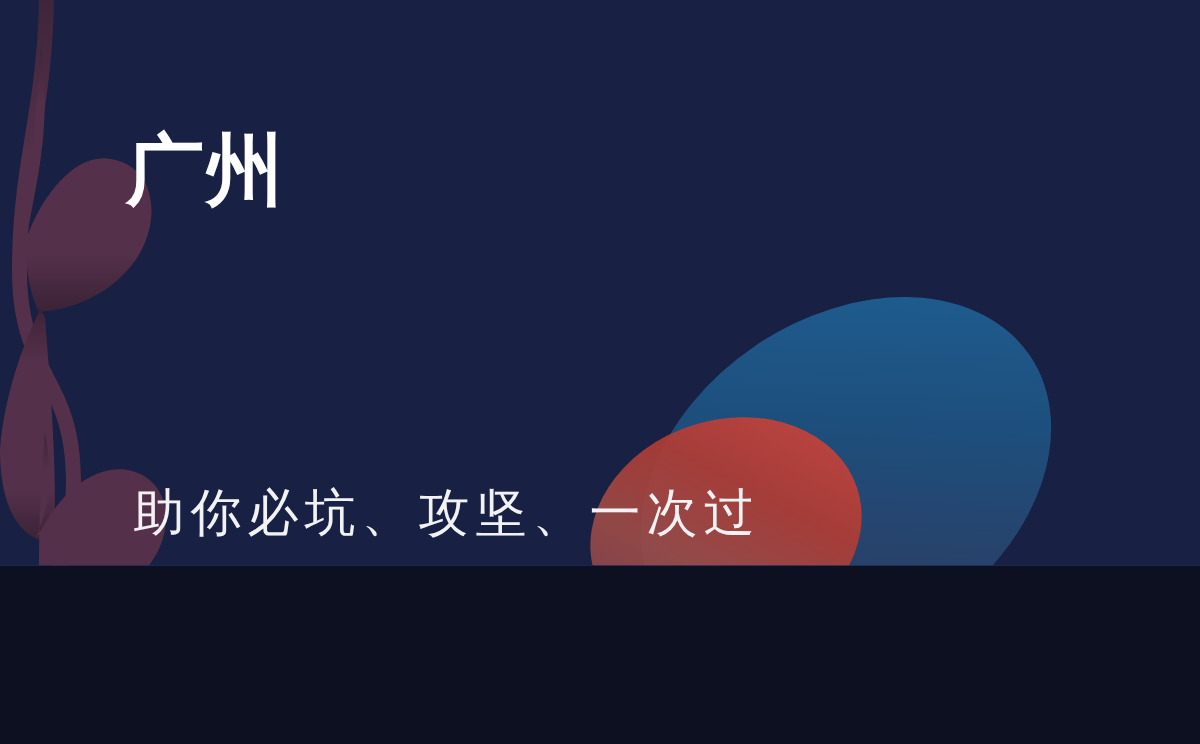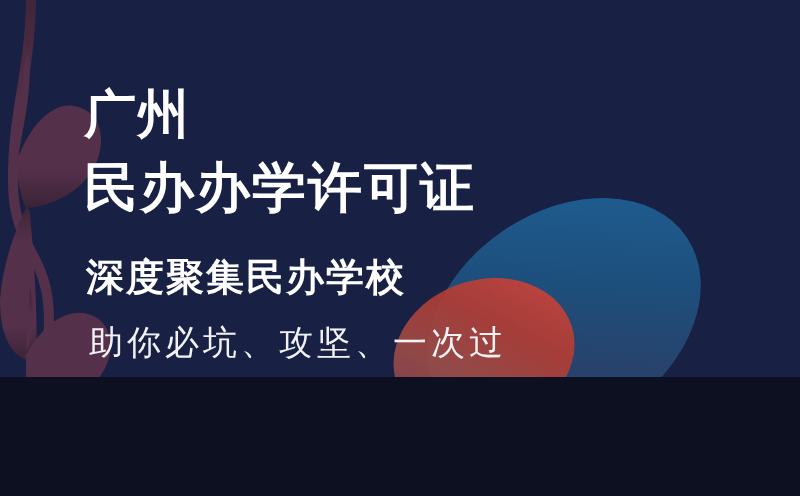--- a/index.html
+++ b/index.html
@@ -176,20 +176,18 @@
 
     <ellipse cx="564" cy="320" rx="148" ry="108" transform="rotate(-34 564 320)" fill="url(#gradBlue)"></ellipse>
 
     <ellipse cx="484" cy="354" rx="92" ry="74" transform="rotate(-18 484 354)" fill="url(#gradRed)" opacity="0.92"></ellipse>
   </svg>
 
   <div id="text-block">
 
     <div class="line" id="title-line-1">广州</div>
 
-    <div class="line" id="title-line-2">民办办学许可证</div>
 
-    <div class="line" id="subtitle-line">深度聚集民办学校</div>
 
     <div class="line" id="tagline-line">助你必坑、攻坚、一次过</div>
 
   </div>
 </div>
 
 </body></html>

